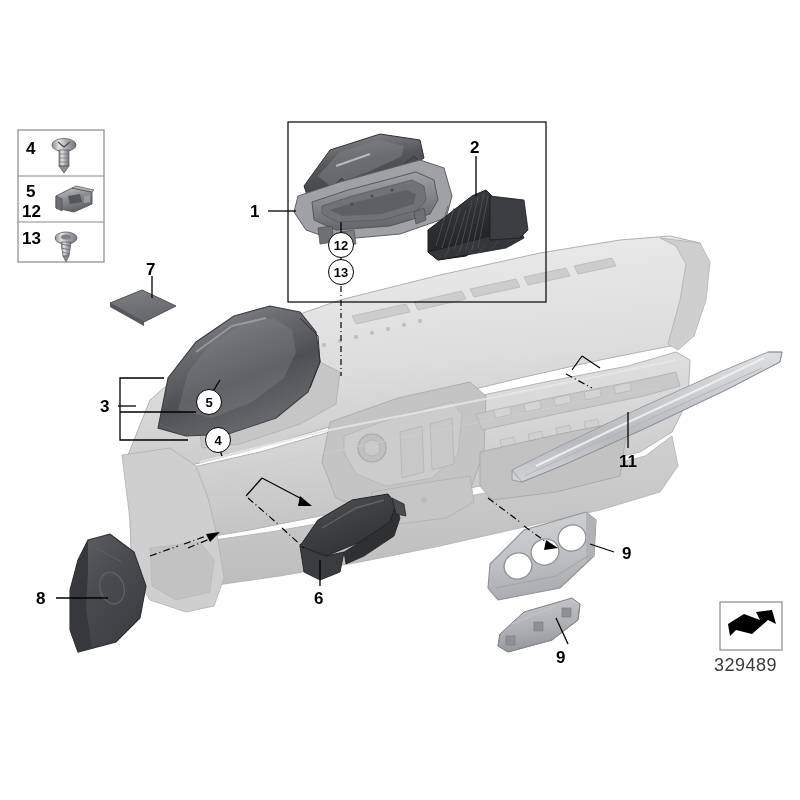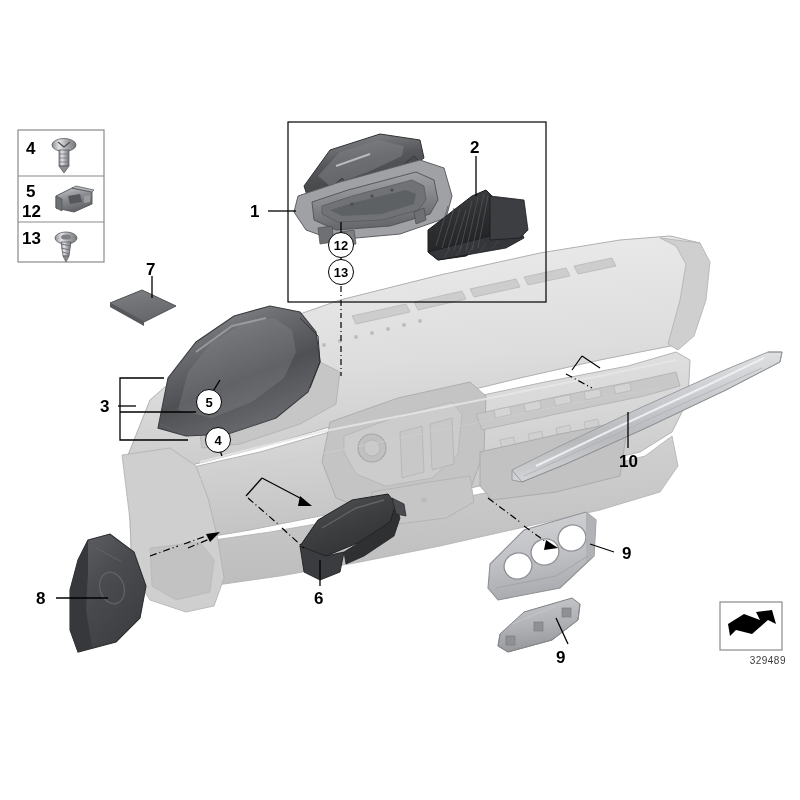--- a/index.html
+++ b/index.html
@@ -59,23 +59,23 @@
     font-size: 17px;
     color: #000;
     line-height: 1;
     user-select: none;
   }
   #refnum {
     position: absolute;
     left: 714px;
     top: 655px;
     width: 72px;
-    text-align: right;
+    text-align: left;
     font-family: "Liberation Sans", sans-serif;
-    font-size: 10px;
+    font-size: 18px;
     color: #3a3a3a;
     letter-spacing: 0.5px;
     user-select: none;
   }
 </style>
 </head>
 <body>
 
 <div id="stage">
 
@@ -463,21 +463,21 @@
   </svg>
 
   <div class="callout-num" style="left:250px; top:203px;">1</div>
   <div class="callout-num" style="left:470px; top:139px;">2</div>
   <div class="callout-num" style="left:100px; top:398px;">3</div>
   <div class="callout-num" style="left:314px; top:590px;">6</div>
   <div class="callout-num" style="left:146px; top:261px;">7</div>
   <div class="callout-num" style="left:36px; top:590px;">8</div>
   <div class="callout-num" style="left:622px; top:545px;">9</div>
   <div class="callout-num" style="left:556px; top:649px;">9</div>
-  <div class="callout-num" style="left:619px; top:453px;">10</div>
+  <div class="callout-num" style="left:619px; top:453px;">11</div>
 
   <div class="circle-num" style="left:328px; top:232px;">12</div>
   <div class="circle-num" style="left:328px; top:259px;">13</div>
   <div class="circle-num" style="left:196px; top:389px;">5</div>
   <div class="circle-num" style="left:205px; top:427px;">4</div>
 
   <div class="hw-num" style="left:26px; top:140px;">4</div>
   <div class="hw-num" style="left:26px; top:183px;">5</div>
   <div class="hw-num" style="left:22px; top:203px;">12</div>
   <div class="hw-num" style="left:22px; top:230px;">13</div>

